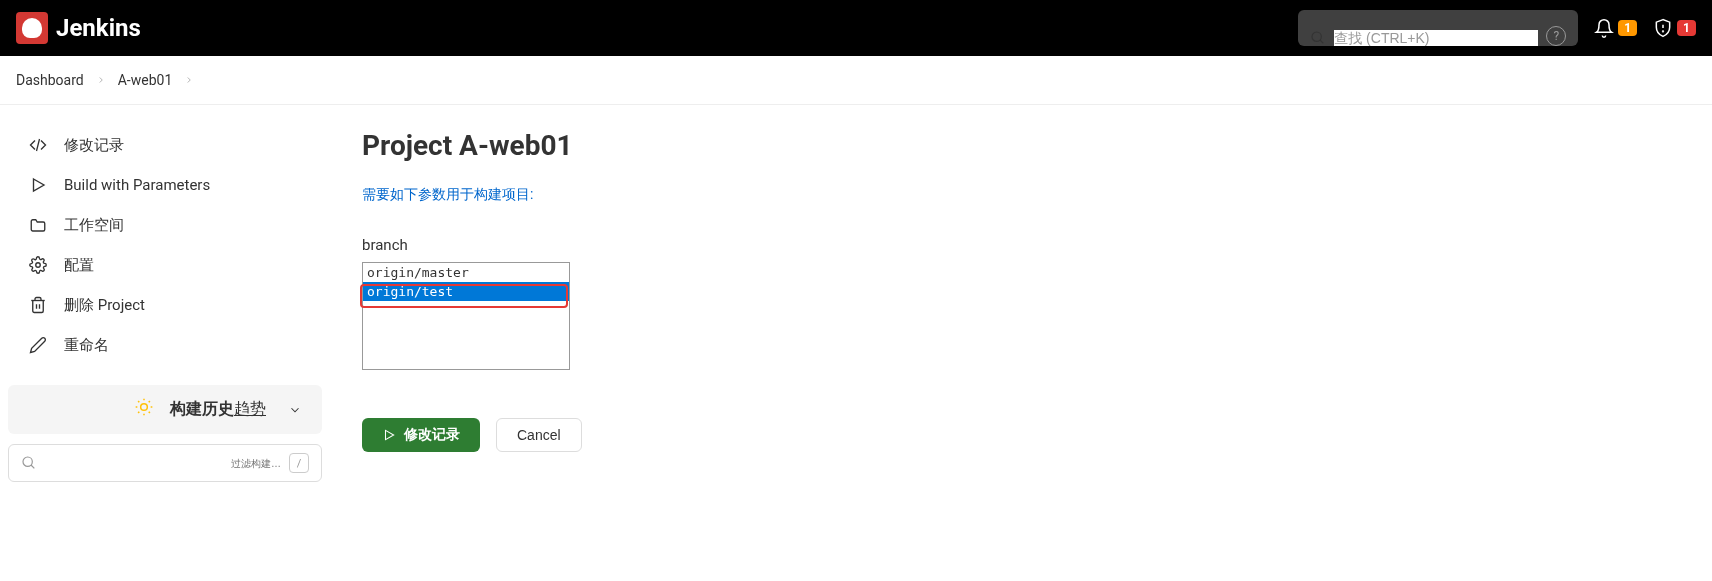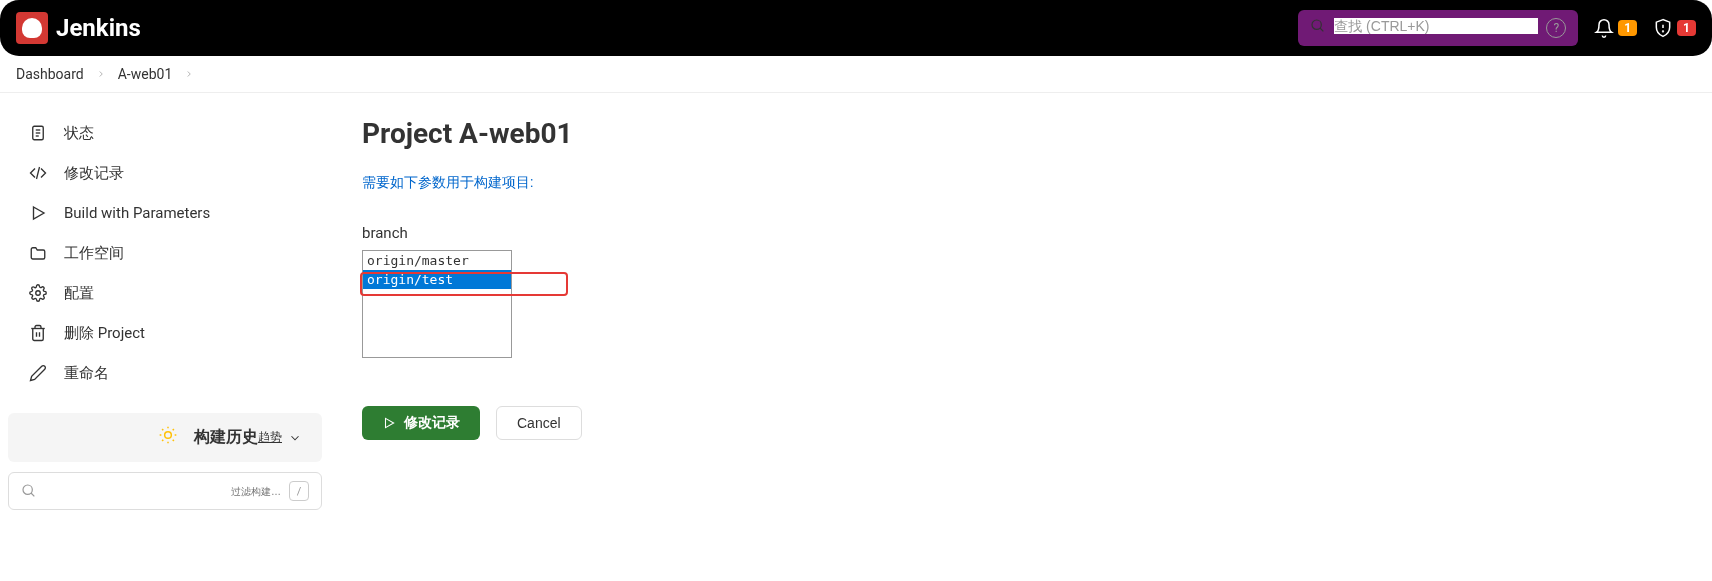--- a/index.html
+++ b/index.html
@@ -12,21 +12,20 @@
       background: #fff;
       color: #333;
     }
     .header {
       background: #000;
       height: 56px;
       display: flex;
       align-items: center;
       padding: 0 16px;
       justify-content: space-between;
-      border-radius: 19px;
     }
     .header-left {
       display: flex;
       align-items: center;
       gap: 8px;
     }
     .jenkins-logo {
       width: 32px;
       height: 32px;
       background: #d33833;
@@ -48,27 +47,27 @@
       color: #fff;
       font-size: 24px;
       font-weight: bold;
     }
     .header-right {
       display: flex;
       align-items: center;
       gap: 16px;
     }
     .search-box {
-      background: #701a75;
+      background: #404040;
       border-radius: 6px;
       height: 36px;
       width: 280px;
       display: flex;
-      align-items: flex-start;
-      padding: 8px 12px;
+      align-items: flex-end;
+      padding: 0 12px;
       gap: 8px;
     }
     .search-input {
       border: none;
       outline: none;
       flex: 1;
       font-size: 14px;
       color: #333;
     }
     .search-input::placeholder {
@@ -96,21 +95,21 @@
       color: #fff;
       border-radius: 4px;
       padding: 1px 6px;
       font-size: 12px;
       font-weight: bold;
     }
     .badge-red {
       background: #e53935;
     }
     .breadcrumb {
-      padding: 10px 16px;
+      padding: 16px 16px;
       display: flex;
       align-items: center;
       gap: 12px;
       font-size: 14px;
       border-bottom: 1px solid #eee;
     }
     .breadcrumb-item {
       color: #333;
       text-decoration: none;
     }
@@ -155,23 +154,23 @@
       display: flex;
       align-items: center;
       gap: 16px;
     }
     .sun-icon {
       color: #ffc107;
     }
     .trend-link {
       display: flex;
       align-items: center;
-      gap: 6px;
+      gap: 22px;
       text-decoration: underline;
-      font-size: 12px;
+      font-size: 16px;
     }
     .filter-box {
       margin-top: 10px;
       border: 1px solid #ddd;
       border-radius: 6px;
       padding: 8px 12px;
       display: flex;
       align-items: center;
       gap: 8px;
     }
@@ -210,21 +209,21 @@
     .param-label {
       font-size: 15px;
       margin-bottom: 8px;
     }
     .select-container {
       position: relative;
       width: 200px;
       margin-bottom: 48px;
     }
     .branch-select {
-      width: 150px;
+      width: 208px;
       height: 108px;
       border: 1px solid #999;
       font-family: monospace;
       font-size: 13px;
       overflow-y: scroll;
     }
     .branch-option {
       padding: 2px 4px;
       cursor: pointer;
     }
@@ -313,31 +312,20 @@
       <polyline points="9 18 15 12 9 6"></polyline>
     </svg>
   <a href="#" class="breadcrumb-item">A-web01</a>
   <svg width="10" height="10" viewBox="0 0 24 24" class="breadcrumb-sep">
       <polyline points="9 18 15 12 9 6"></polyline>
     </svg>
 </div>
 
 <div class="main-container">
   <div class="sidebar">
-    <div class="sidebar-item">
-      <span class="sidebar-icon">
-          <svg width="18" height="18" viewBox="0 0 24 24">
-            <rect x="5" y="3" width="14" height="18" rx="2"></rect>
-            <line x1="9" y1="8" x2="15" y2="8"></line>
-            <line x1="9" y1="12" x2="15" y2="12"></line>
-            <line x1="9" y1="16" x2="13" y2="16"></line>
-          </svg>
-        </span>
-      <span>状态</span>
-    </div>
     <div class="sidebar-item">
       <span class="sidebar-icon">
           <svg width="18" height="18" viewBox="0 0 24 24">
             <polyline points="8 6 2 12 8 18"></polyline>
             <polyline points="16 6 22 12 16 18"></polyline>
             <line x1="14" y1="4" x2="10" y2="20"></line>
           </svg>
         </span>
       <span>修改记录</span>
     </div>

